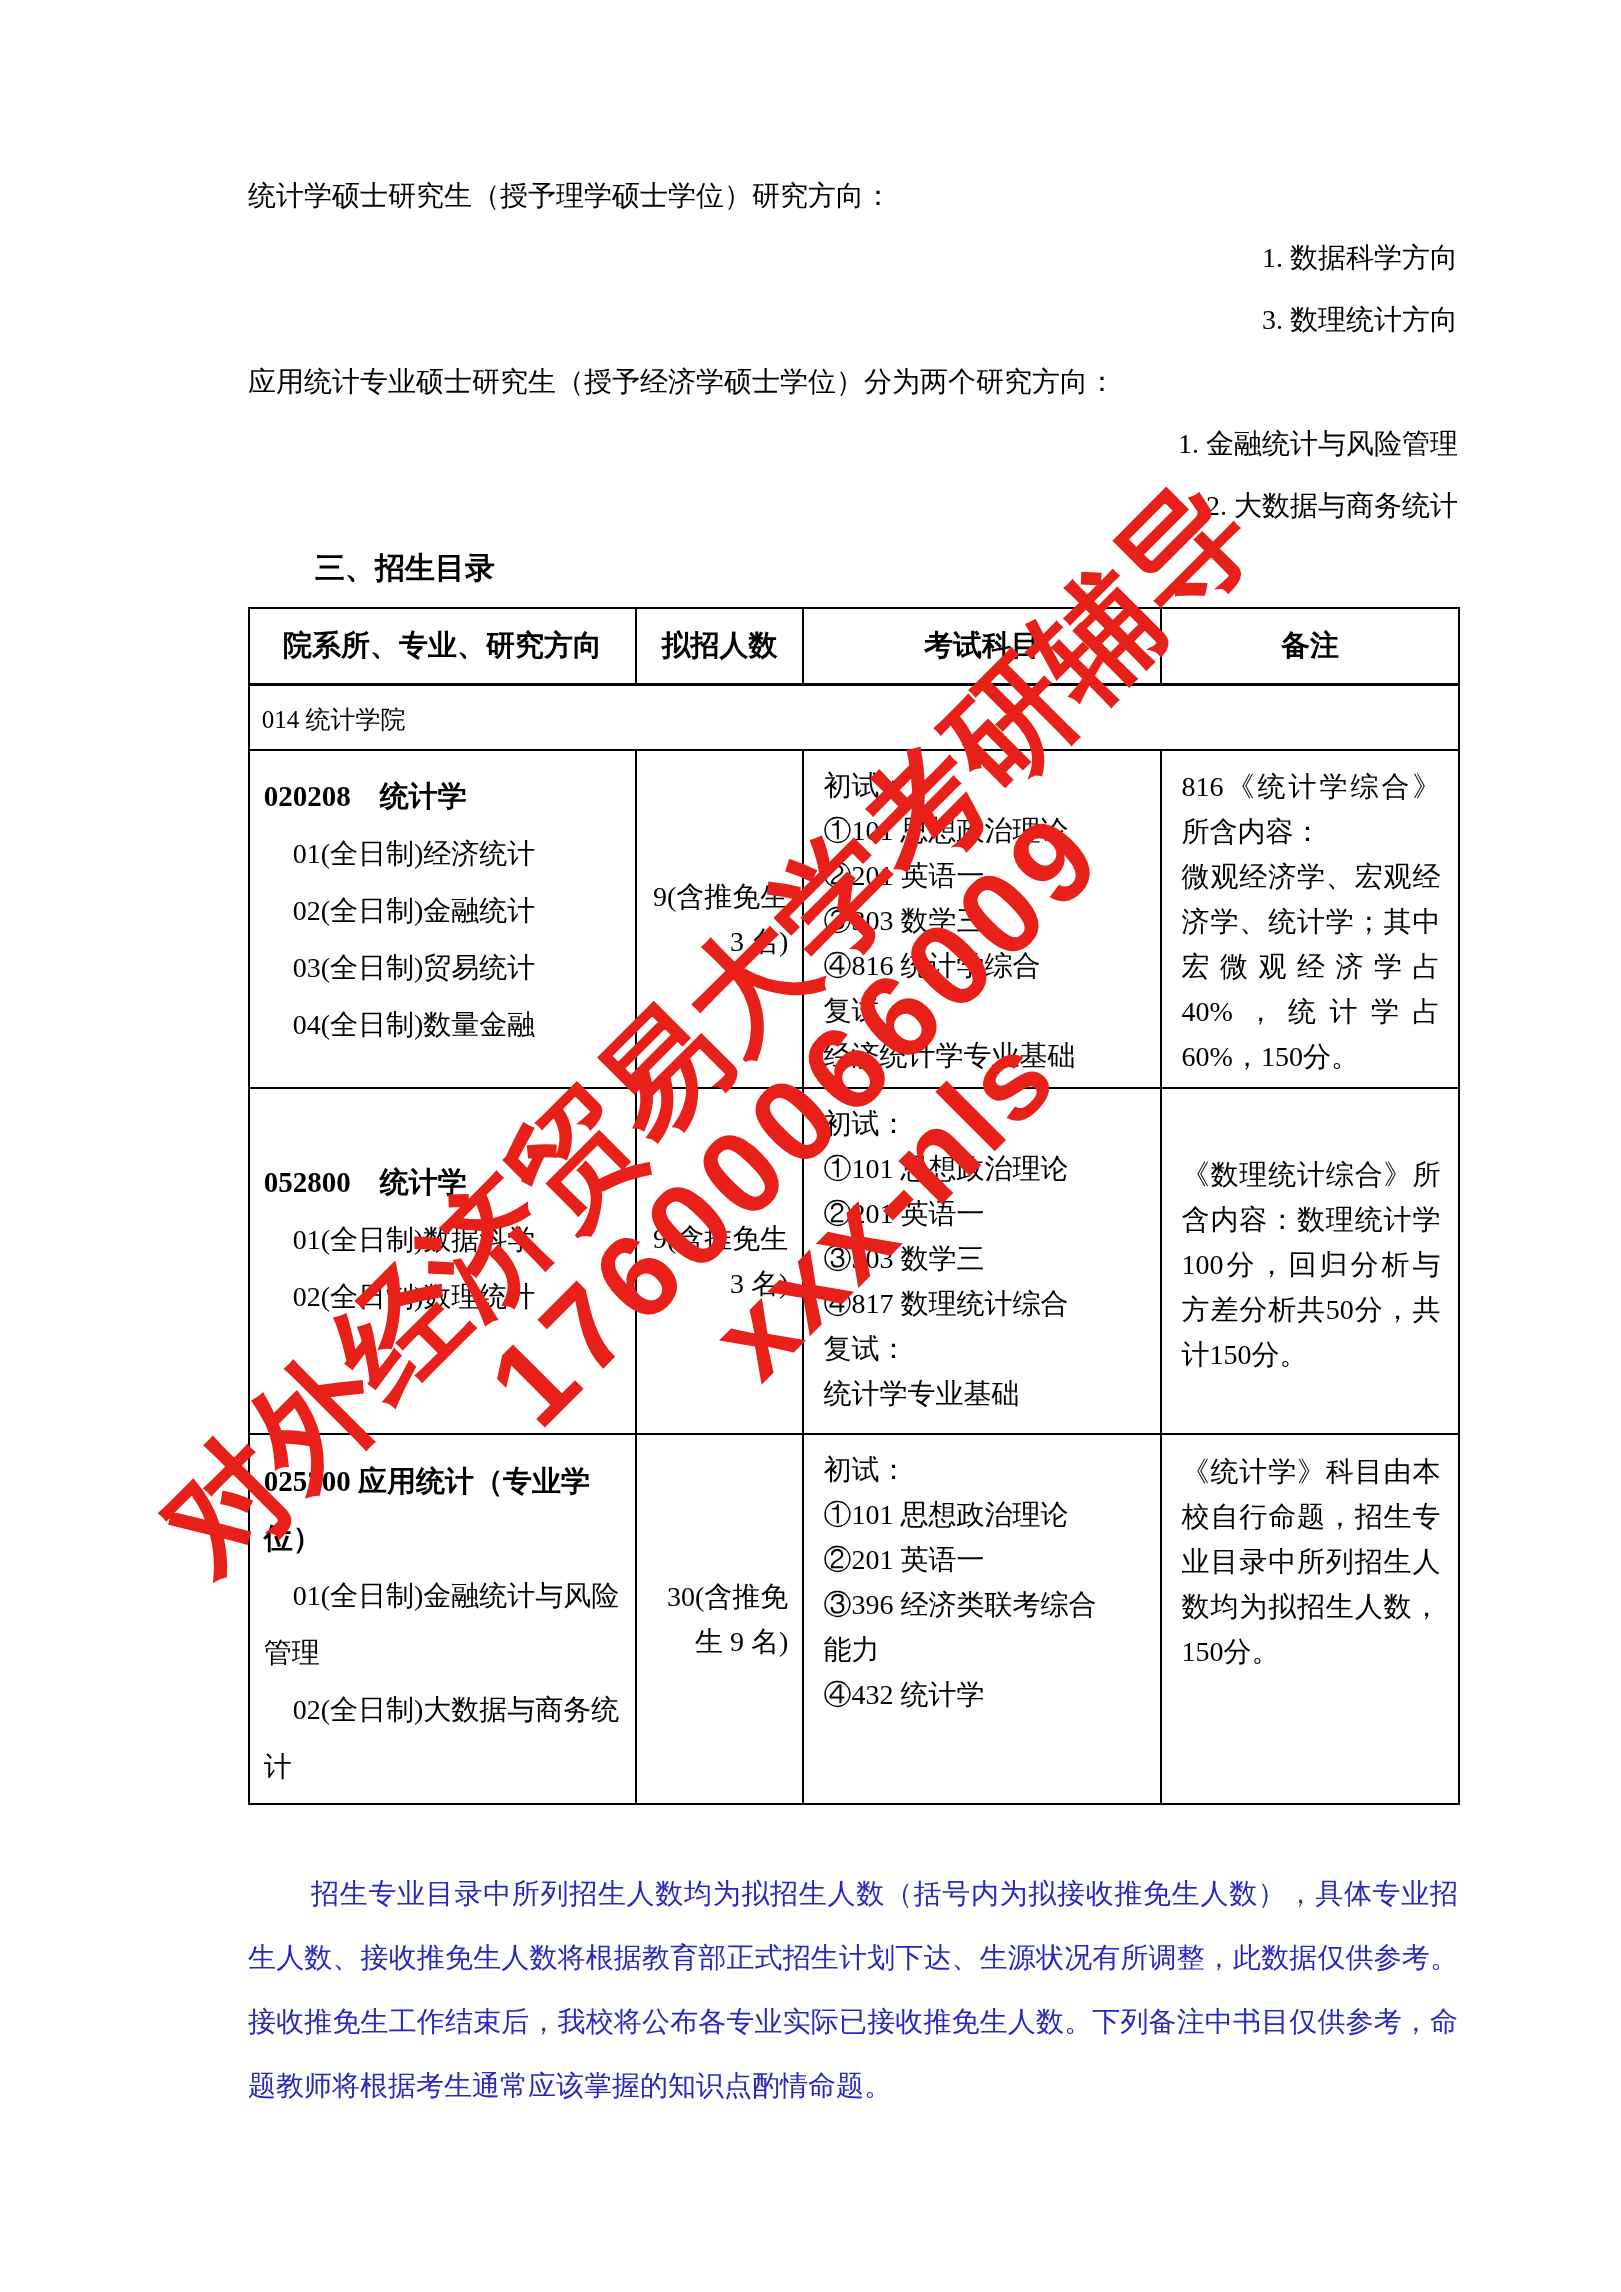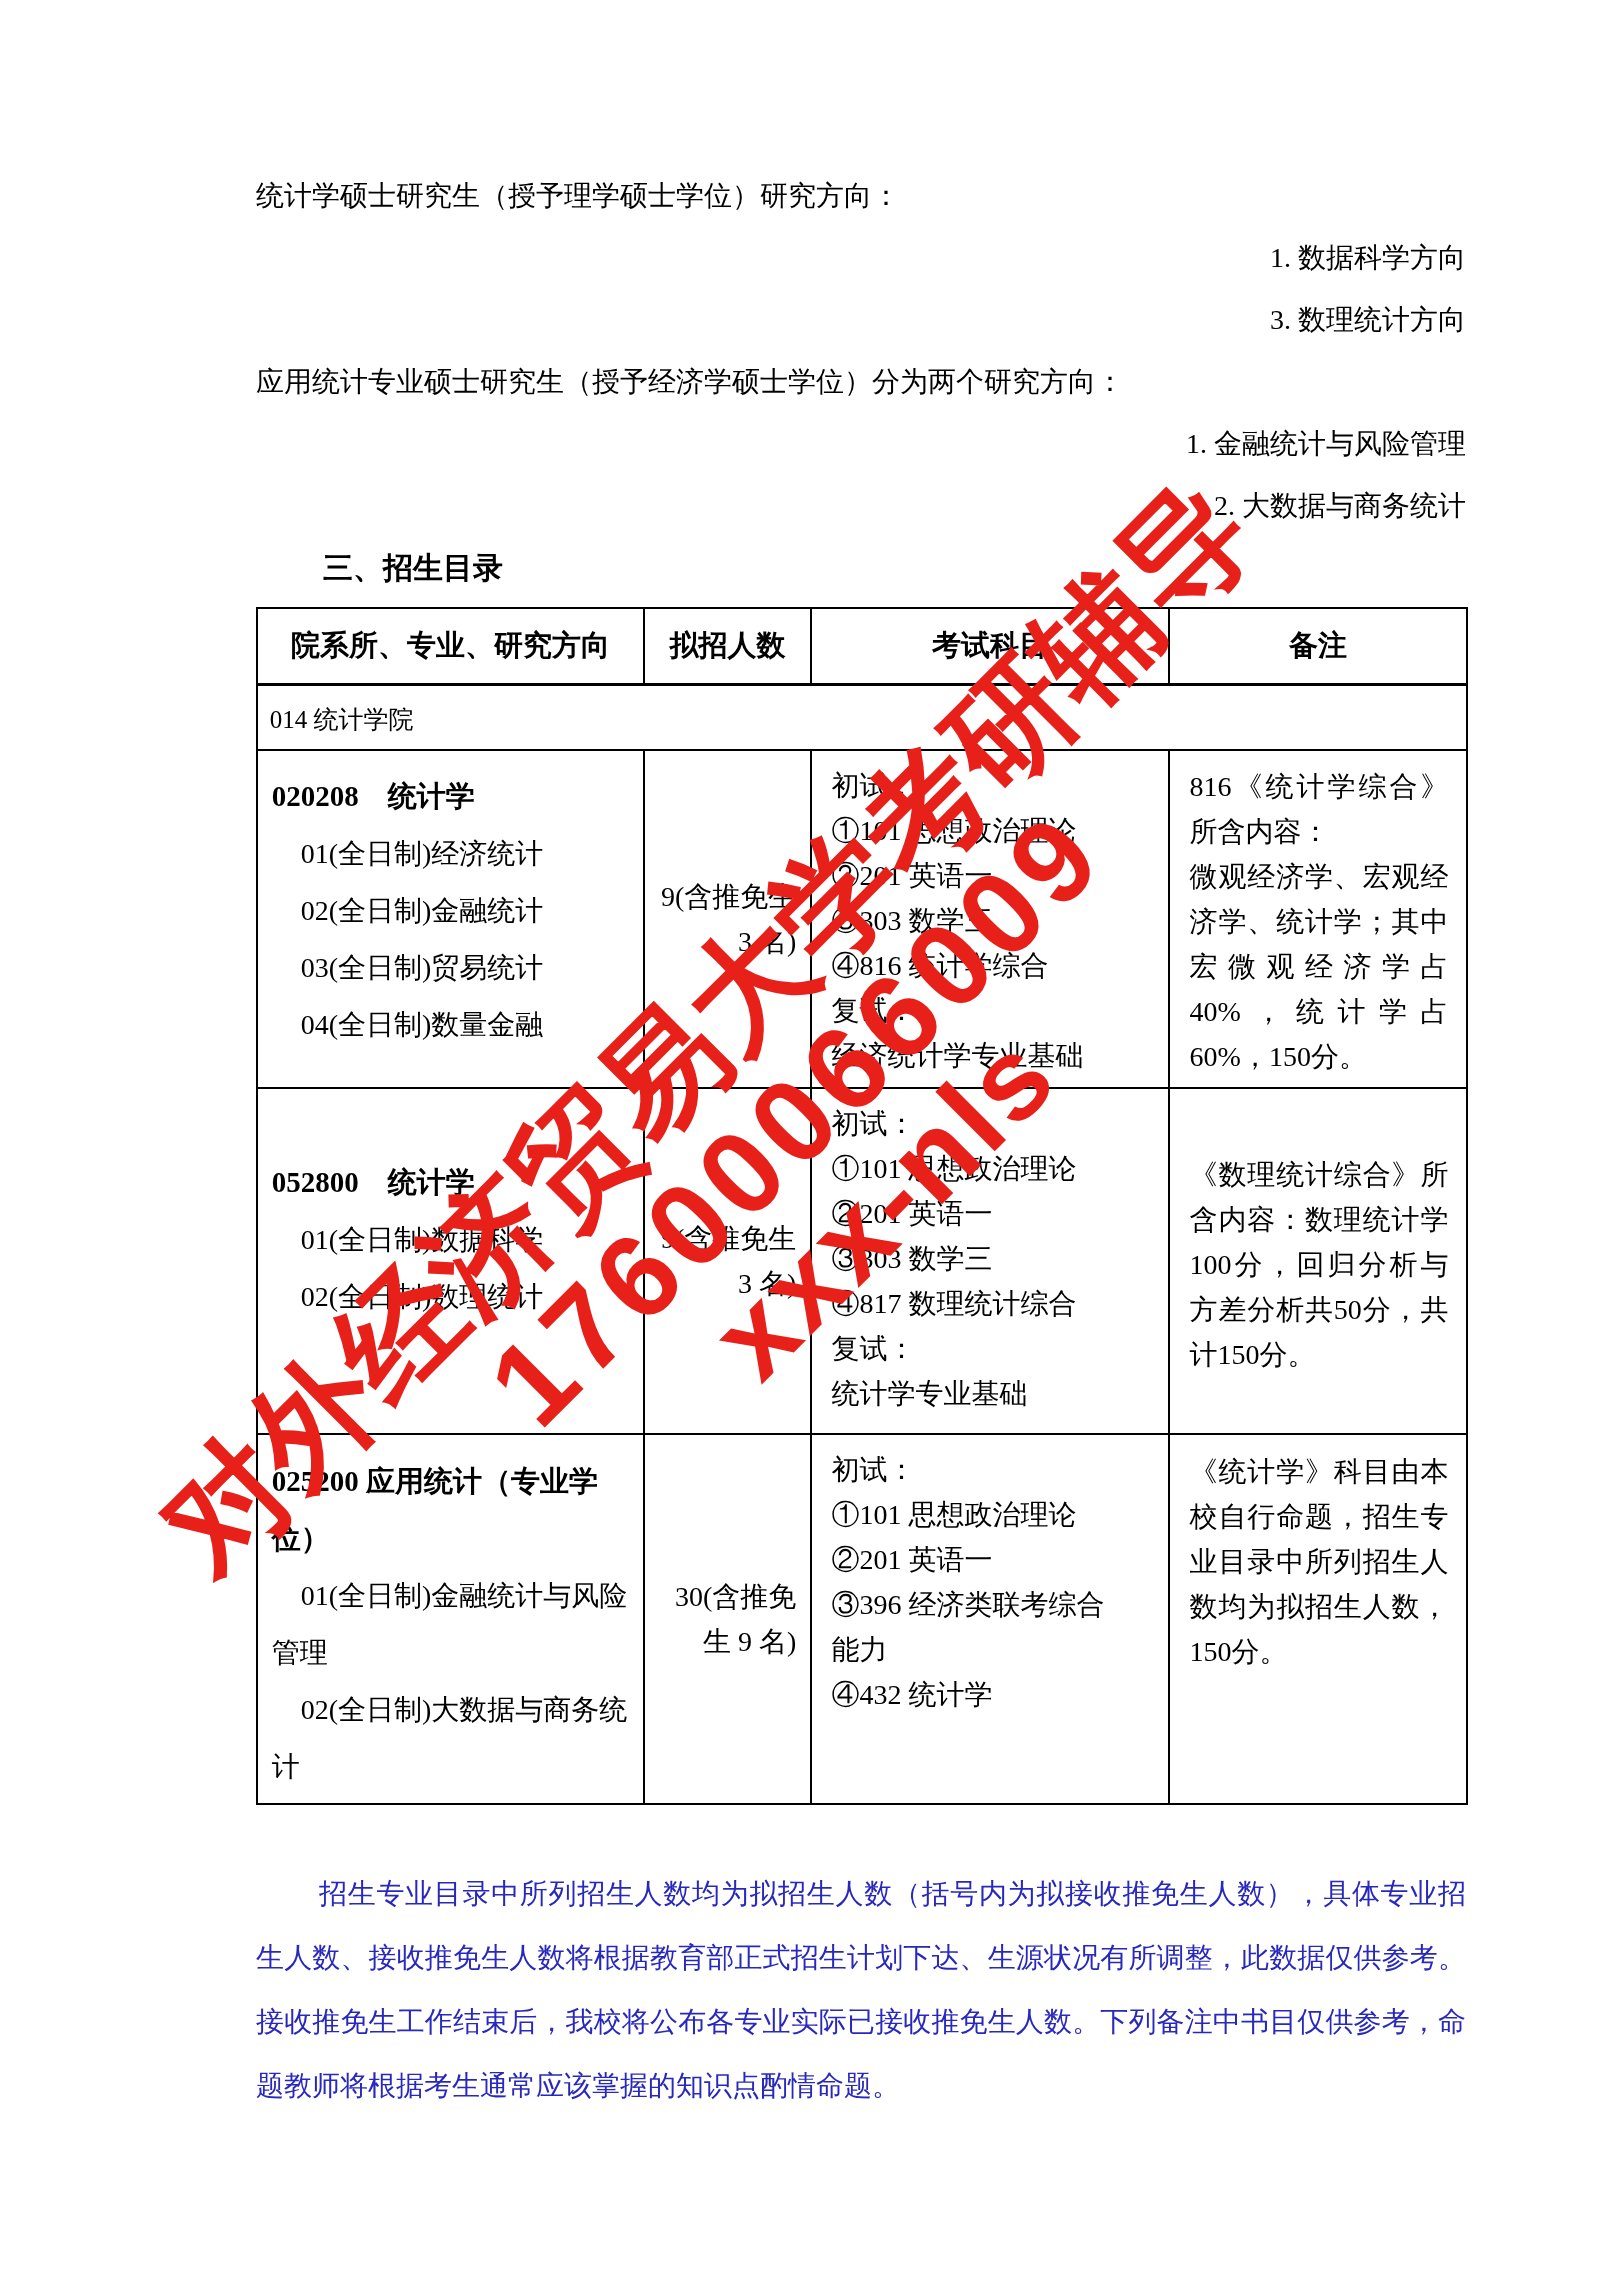--- a/index.html
+++ b/index.html
@@ -1,21 +1,21 @@
 <!DOCTYPE html>
 <html><head>
 <meta charset="utf-8">
 <style>
   html,body { margin:0; padding:0; }
   body {
     width:1621px; height:2293px; position:relative; overflow:hidden;
     background:#ffffff; color:#000;
     font-family:"Liberation Serif","DejaVu Serif",serif;
   }
-  .content { position:absolute; left:256px; top:165px; width:1210px; }
+  .content { position:absolute; left:248px; top:165px; width:1210px; }
 
   .intro-line { font-size:28px; line-height:62px; margin:0; }
   .list-block { margin:0;text-align:right; }
   .list1 .list-item { padding-left:93px; }
   .list2 .list-item { padding-left:69px; }
   .list-item { font-size:28px; line-height:62px; }
 
   .heading { font-size:30px; font-weight:bold; line-height:62px; margin:0 0 7.8px 67px; }
 
   table.catalog {

